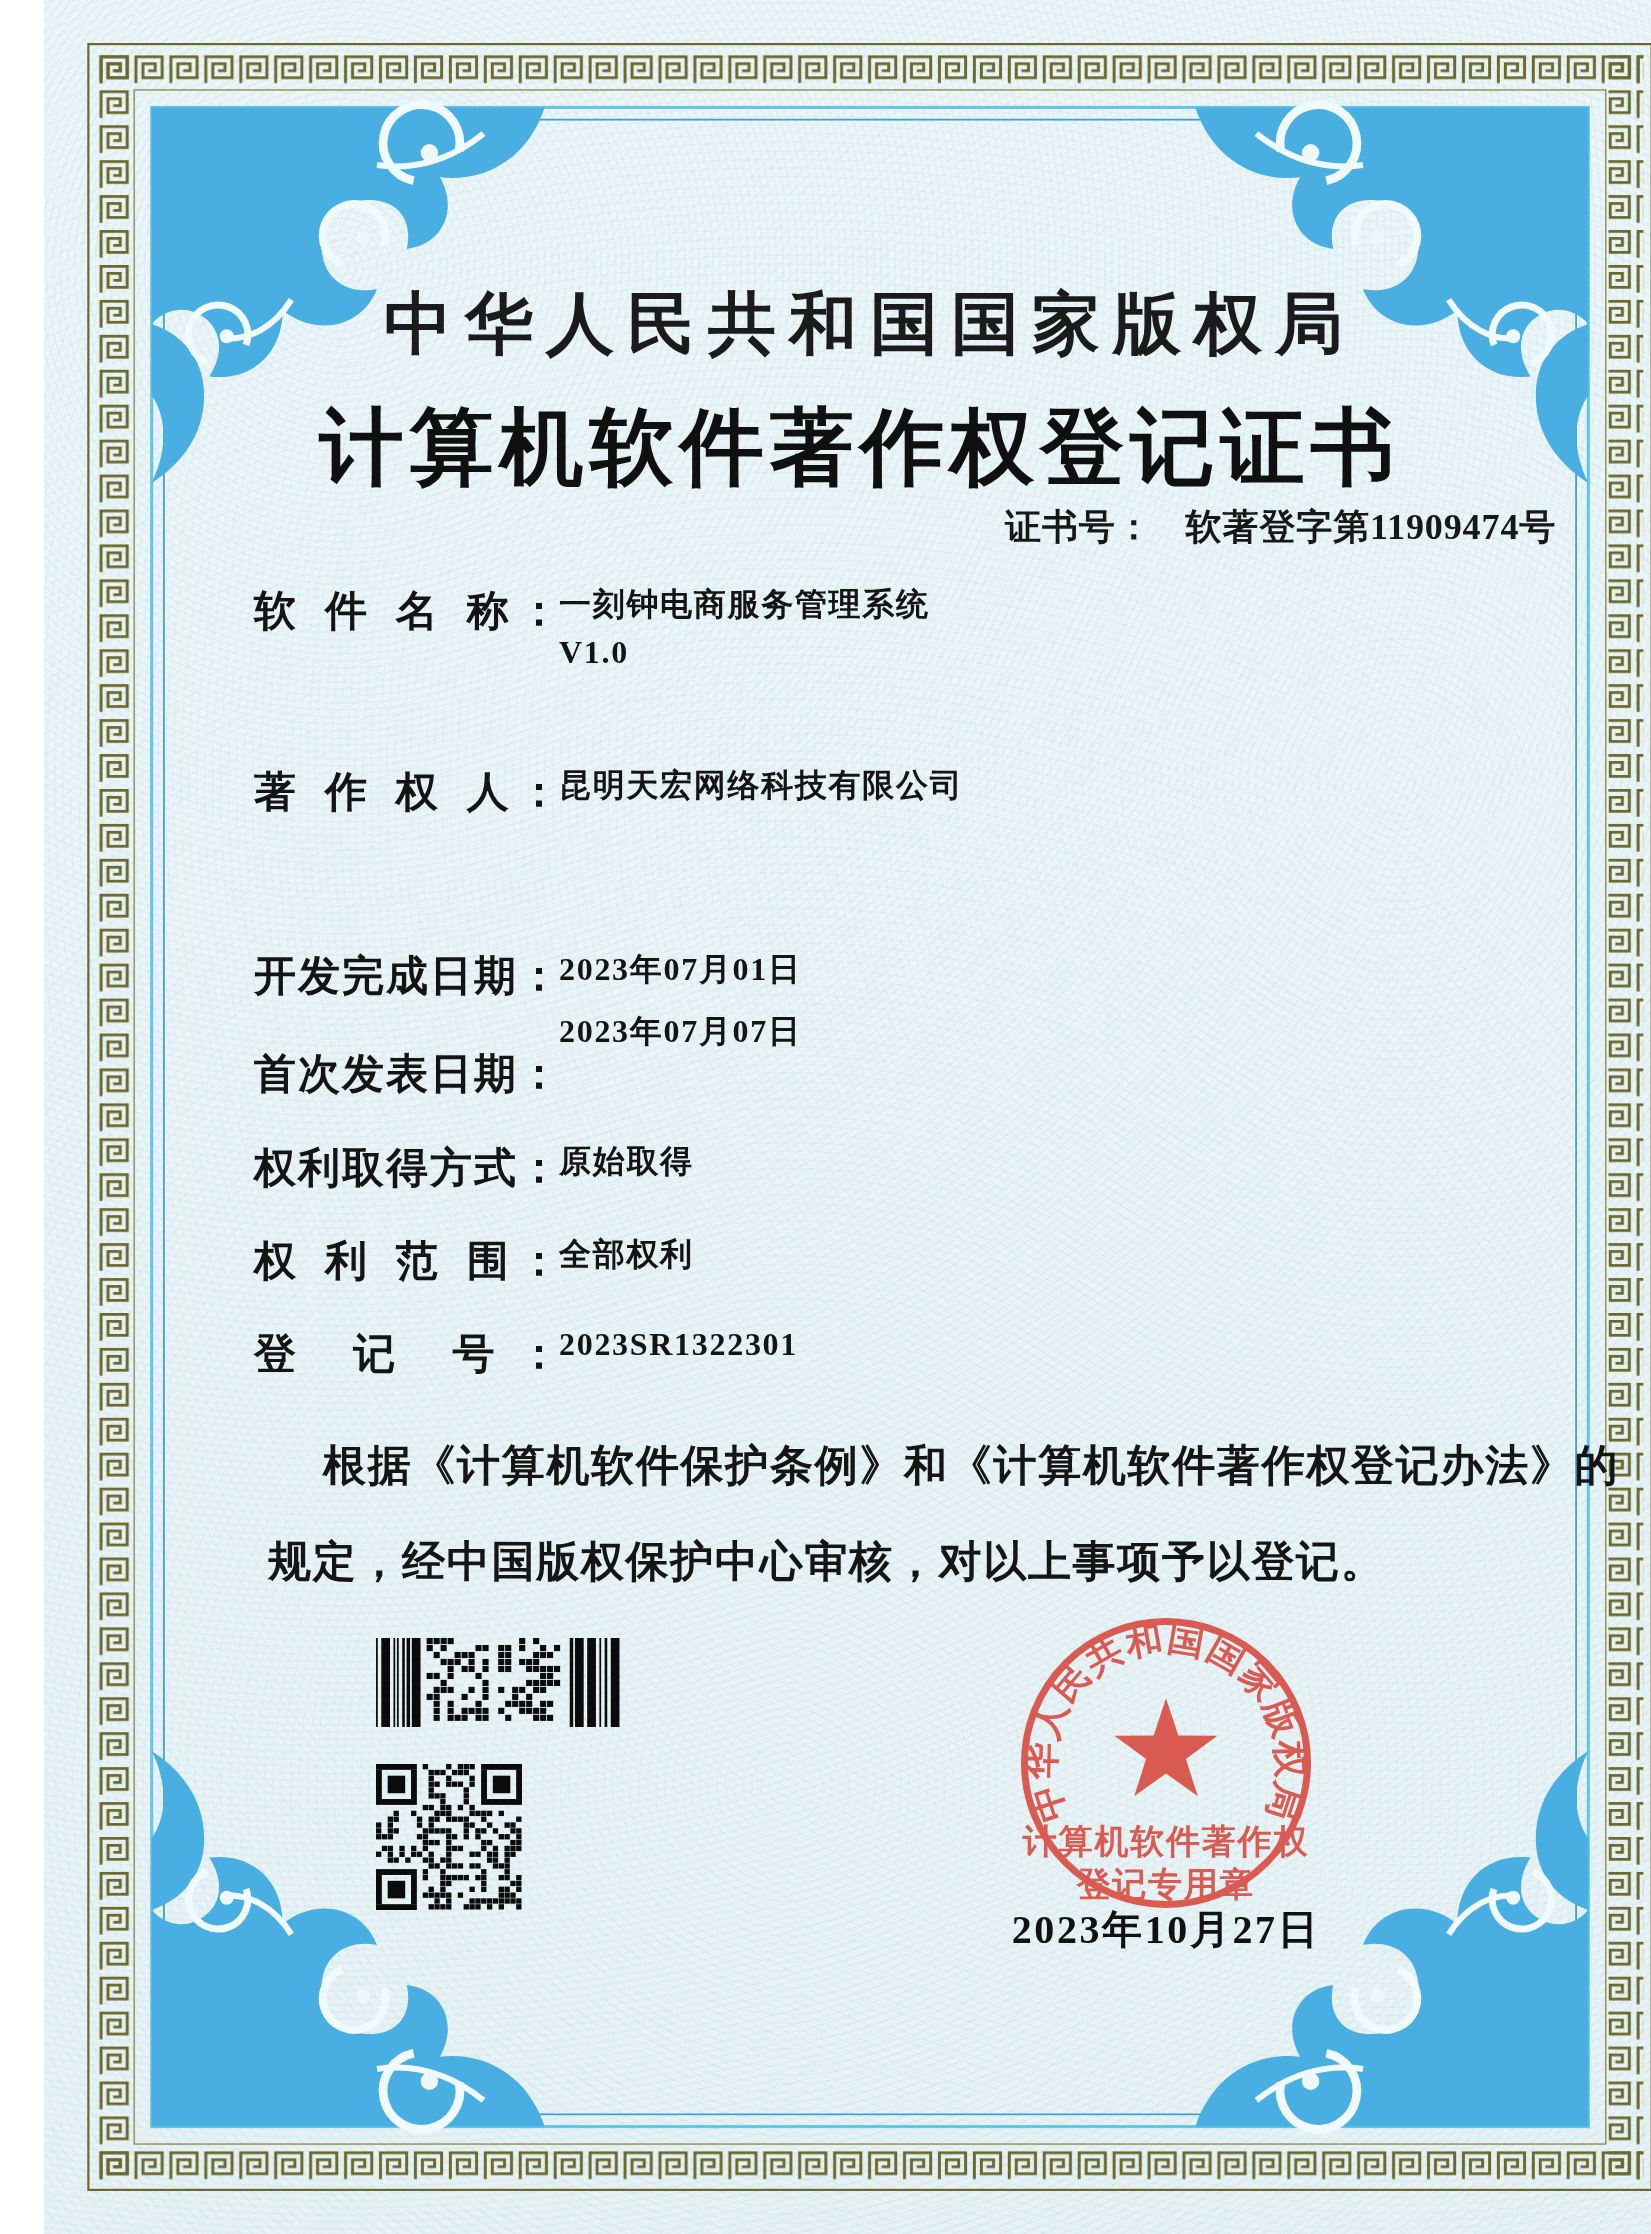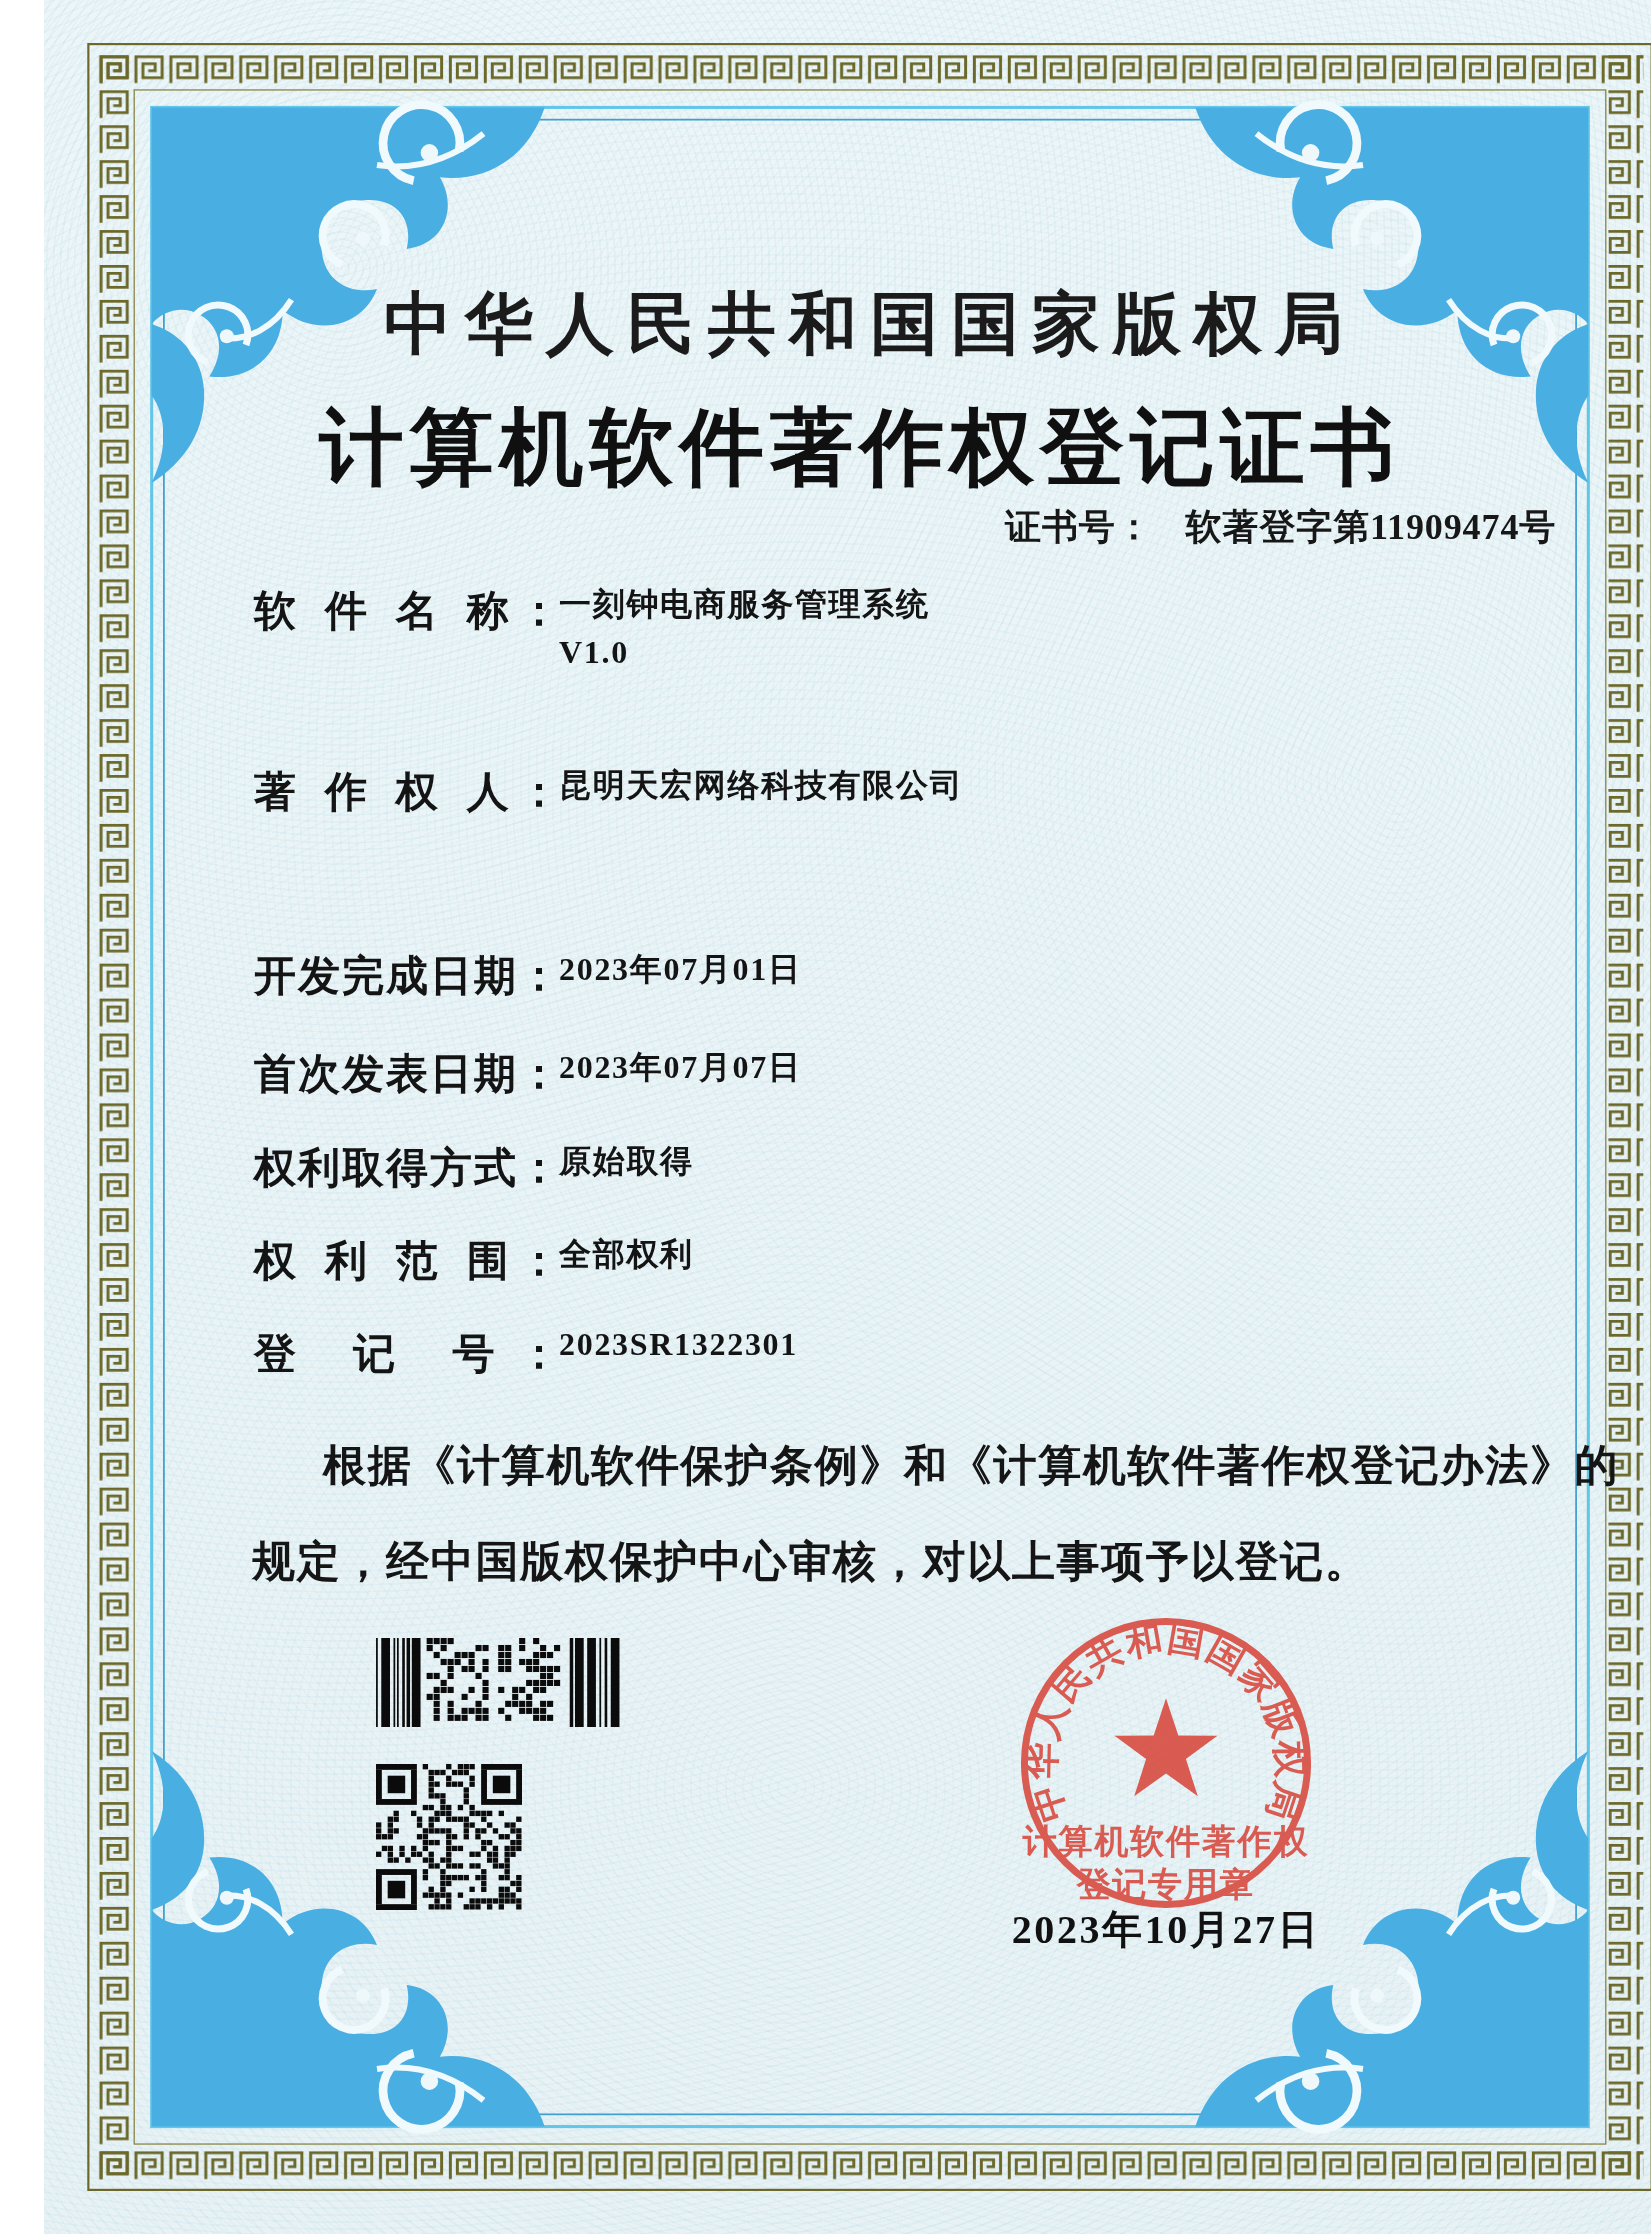--- a/index.html
+++ b/index.html
@@ -108,33 +108,33 @@
   <div class="row-value" style="top:583px">一刻钟电商服务管理系统</div>
   <div class="row-value" style="top:634px;font-family:'Liberation Serif','DejaVu Serif',serif">V1.0</div>
 
   <div class="row-label" style="top:764px">著 作 权 人：</div>
   <div class="row-value" style="top:764px">昆明天宏网络科技有限公司</div>
 
   <div class="row-label" style="top:948px">开发完成日期：</div>
   <div class="row-value" style="top:948px">2023年07月01日</div>
 
   <div class="row-label" style="top:1046px">首次发表日期：</div>
-  <div class="row-value" style="top:1046px">2023年07月07日</div>
+  <div class="row-value" style="top:1010px">2023年07月07日</div>
 
   <div class="row-label" style="top:1140px">权利取得方式：</div>
   <div class="row-value" style="top:1140px">原始取得</div>
 
   <div class="row-label" style="top:1233px">权 利 范 围：</div>
   <div class="row-value" style="top:1233px">全部权利</div>
 
   <div class="row-label" style="top:1326px">登 记 号：</div>
   <div class="row-value" style="top:1326px">2023SR1322301</div>
 
   <div class="para-line" style="left:279px;top:1437px">根据《计算机软件保护条例》和《计算机软件著作权登记办法》的</div>
-  <div class="para-line" style="left:208px;top:1533px">规定，经中国版权保护中心审核，对以上事项予以登记。</div>
+  <div class="para-line" style="left:224px;top:1533px">规定，经中国版权保护中心审核，对以上事项予以登记。</div>
 
   <svg id="barcode-svg" class="abs" style="left:332px;top:1638px" width="247" height="89" viewBox="0 0 283 102">
       <rect x="0" y="0" width="2" height="102" fill="#0b0b0b"></rect>
       <rect x="6" y="0" width="10" height="102" fill="#0b0b0b"></rect>
       <rect x="20" y="0" width="2" height="102" fill="#0b0b0b"></rect>
       <rect x="24" y="0" width="2" height="102" fill="#0b0b0b"></rect>
       <rect x="30" y="0" width="3" height="102" fill="#0b0b0b"></rect>
       <rect x="35" y="0" width="4" height="102" fill="#0b0b0b"></rect>
       <rect x="41" y="0" width="10" height="102" fill="#0b0b0b"></rect>
       <rect x="58" y="0" width="7" height="7" fill="#0b0b0b"></rect>

